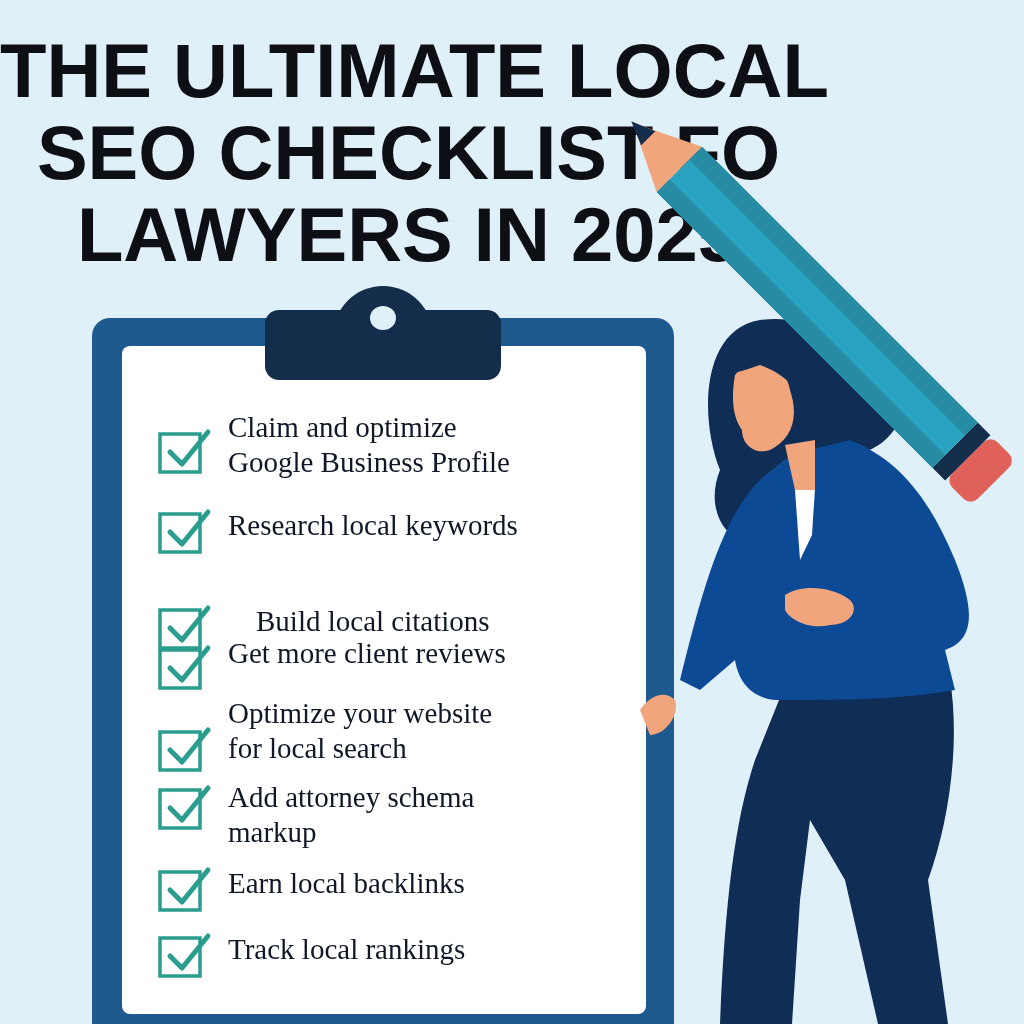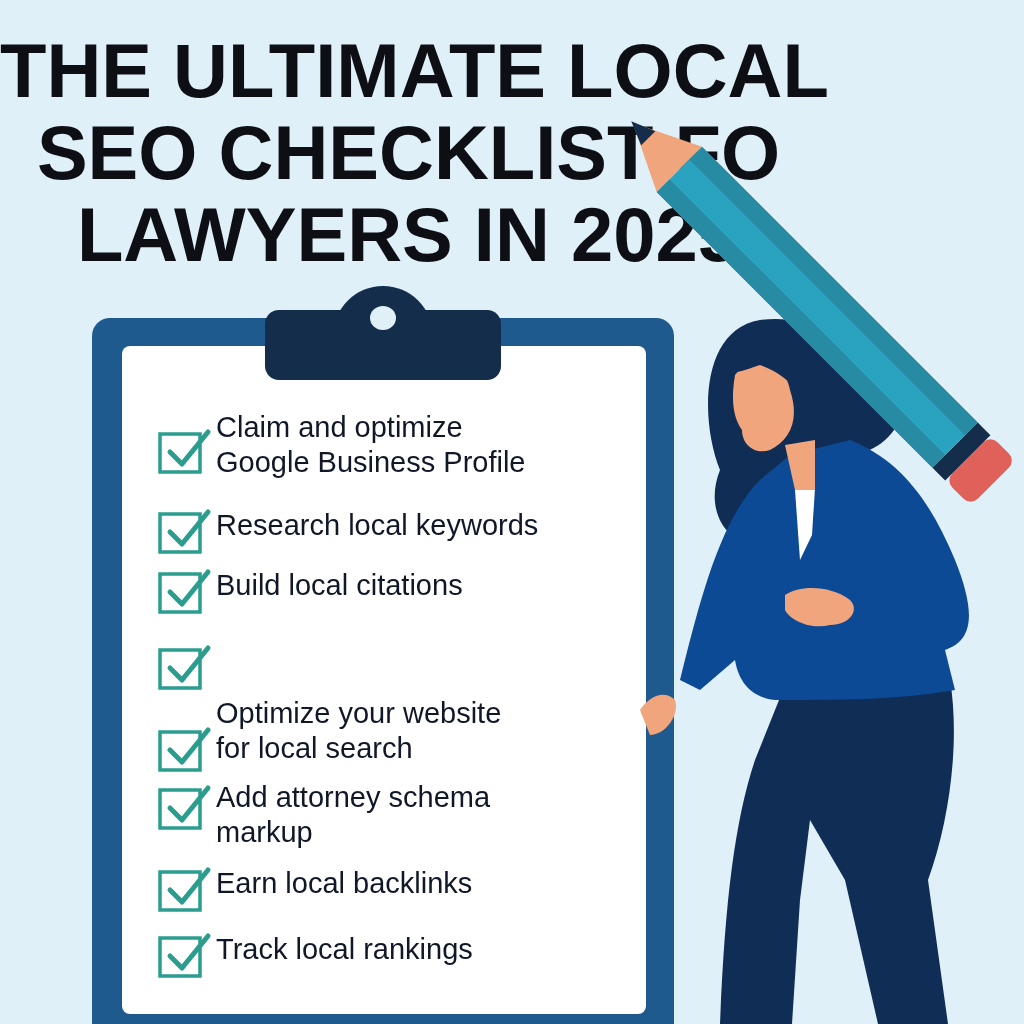--- a/index.html
+++ b/index.html
@@ -42,22 +42,22 @@
     }
     .item {
       position: absolute; left: 158px;
       display: flex; align-items: flex-start;
     }
     .check {
       width: 54px; height: 48px; flex: none; position: relative;
     }
     .check svg { display: block; }
     .label {
-      margin-left: 4px;
-      font-family: Liberation Sans, sans-serif;
+      margin-left: 16px;
+      font-family: Liberation Serif, serif;
       font-size: 29px;
       line-height: 35px;
       color: #101828;
       white-space: pre-line;
     }
     .figure { position: absolute; left: 0; top: 0; width: 1024px; height: 1024px; pointer-events: none; }
   </style>
 </head>
 <body>
 
@@ -87,37 +87,38 @@
 <div class="item" style="top:508px;">
   <div class="check">
     <svg width="54" height="48" viewBox="0 0 54 48">
         <rect x="2" y="6" width="40" height="38" fill="none" stroke="#2a9d8f" stroke-width="3.5"></rect>
         <polyline points="12,24 24,36 50,4" fill="none" stroke="#2a9d8f" stroke-width="5" stroke-linecap="round" stroke-linejoin="round"></polyline>
       </svg>
   </div>
   <span class="label">Research local keywords</span>
 </div>
 
-<div class="item" style="top:568px;">
+<div class="item" style="top:604px;gap:28px;">
   <div class="check">
     <svg width="54" height="48" viewBox="0 0 54 48">
         <rect x="2" y="6" width="40" height="38" fill="none" stroke="#2a9d8f" stroke-width="3.5"></rect>
         <polyline points="12,24 24,36 50,4" fill="none" stroke="#2a9d8f" stroke-width="5" stroke-linecap="round" stroke-linejoin="round"></polyline>
       </svg>
   </div>
   <span class="label">Build local citations</span>
 </div>
 
 <div class="item" style="top:636px;">
   <div class="check" style="margin-top:8px;">
     <svg width="54" height="48" viewBox="0 0 54 48">
         <rect x="2" y="6" width="40" height="38" fill="none" stroke="#2a9d8f" stroke-width="3.5"></rect>
         <polyline points="12,24 24,36 50,4" fill="none" stroke="#2a9d8f" stroke-width="5" stroke-linecap="round" stroke-linejoin="round"></polyline>
       </svg>
   </div>
+  <span class="label">Get more client reviews</span>
 </div>
 
 <div class="item" style="top:696px;">
   <div class="check" style="margin-top:30px;">
     <svg width="54" height="48" viewBox="0 0 54 48">
         <rect x="2" y="6" width="40" height="38" fill="none" stroke="#2a9d8f" stroke-width="3.5"></rect>
         <polyline points="12,24 24,36 50,4" fill="none" stroke="#2a9d8f" stroke-width="5" stroke-linecap="round" stroke-linejoin="round"></polyline>
       </svg>
   </div>
   <span class="label">Optimize your website

